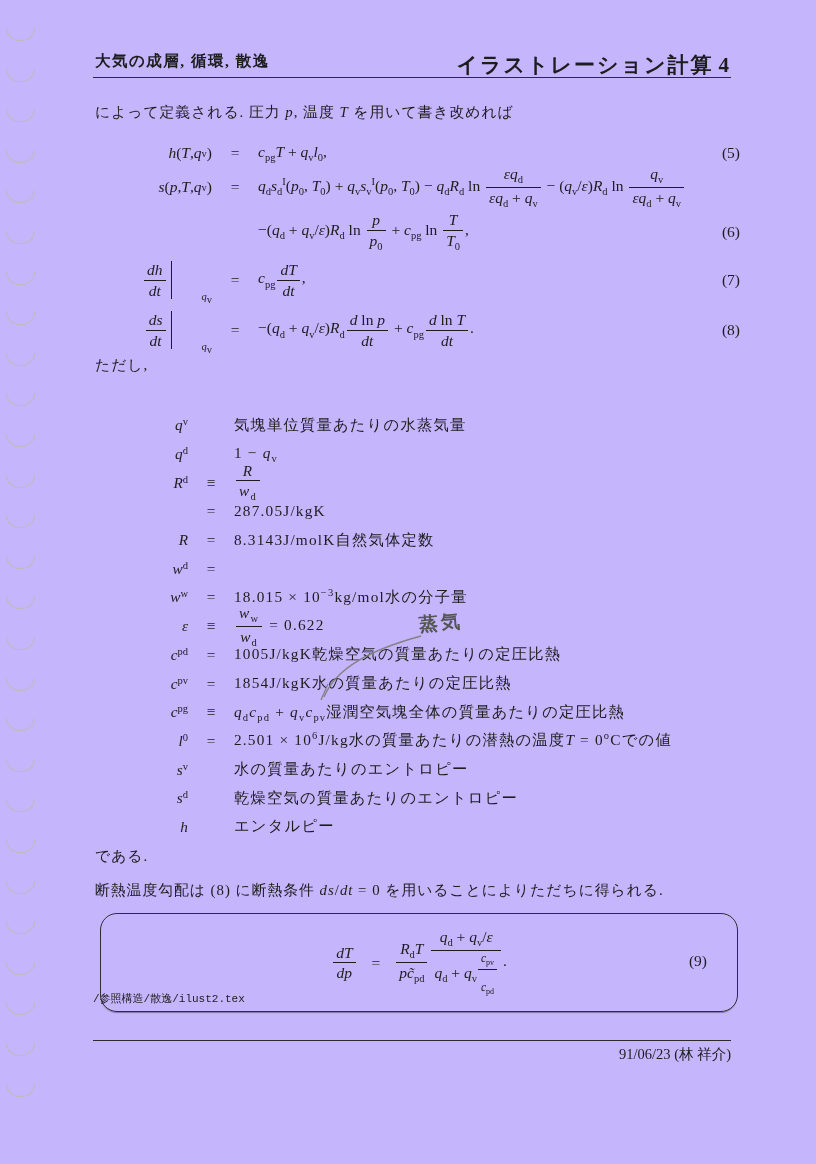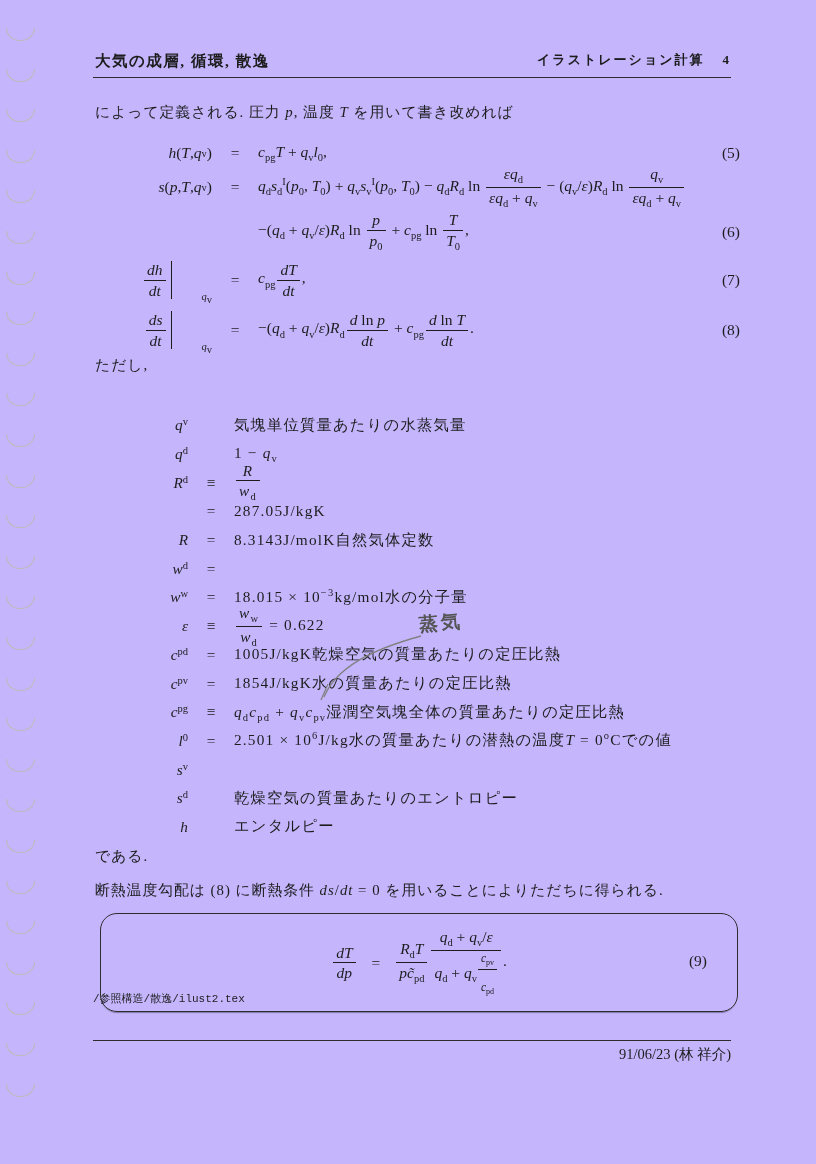--- a/index.html
+++ b/index.html
@@ -16,22 +16,22 @@
     border:1.4px solid #bcbcb8; border-top:none;
     border-radius:0 0 14px 14px / 0 0 13px 13px;
   }
   
   .hdr-left {
     position:absolute; left:95px; top:51px;
     font-weight:bold; font-size:15.5px; letter-spacing:1.5px;
   }
   .hdr-right {
     position:absolute; right:85px; top:51px;
-    display:flex; gap:18px; align-items:baseline;
-    font-weight:bold; font-size:13px; letter-spacing:2px;
+    display:flex; gap:5px; align-items:baseline;
+    font-weight:bold; font-size:21px; letter-spacing:2px;
   }
   .rule-top { position:absolute; left:93px; top:77px; width:638px; border-top:1.9px solid #2c2c2c; }
   .rule-bot { position:absolute; left:93px; top:1040px; width:638px; border-top:1.4px solid #2c2c2c; }
   
   .prose { position:absolute; left:95px; font-size:14.8px; letter-spacing:1px; }
   
   .eqrow {
     position:absolute; left:108px; width:634px;
     display:flex; align-items:center; font-size:15.5px;
   }
@@ -298,20 +298,21 @@
         </span>
       <span class="rel">=</span>
       <span class="val">2.501 × 10<sup>6</sup>J/kg水の質量あたりの潜熱の温度<i>T</i> = 0<sup>o</sup>Cでの値</span>
     </div>
     <div class="def-row">
       <span class="sym">
           <i>s</i>
           <sub>v</sub>
         </span>
       <span class="rel"></span>
+      <span class="val">水の質量あたりのエントロピー</span>
     </div>
     <div class="def-row">
       <span class="sym">
           <i>s</i>
           <sub>d</sub>
         </span>
       <span class="rel"></span>
       <span class="val">乾燥空気の質量あたりのエントロピー</span>
     </div>
     <div class="def-row">

